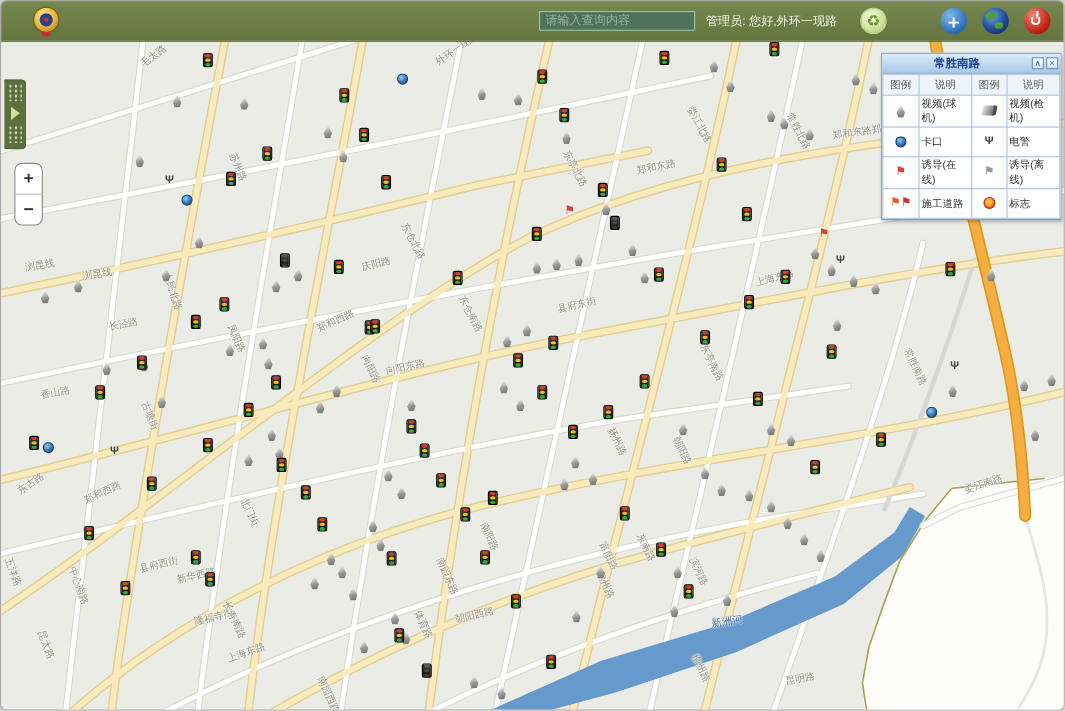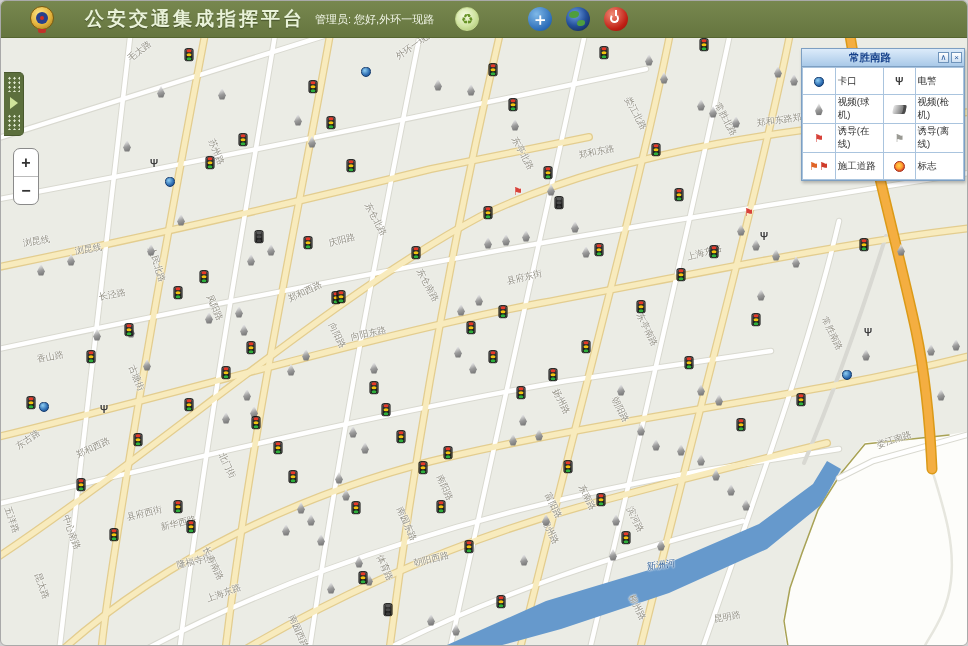--- a/index.html
+++ b/index.html
@@ -940,21 +940,21 @@
       </div>
   </div>
 
   <header>
     <div class="badge">
       <i class="b-out"></i>
         <i class="b-in"></i>
         <i class="b-star"></i>
         <i class="b-rib"></i>
     </div>
-    <div class="h-title">公安交通集成指挥平台</div>
+    <input class="h-search" placeholder="请输入查询内容" style="">
     <div class="h-welcome">管理员: 您好,外环一现路</div>
     <div class="hic ic-refresh">
         <span>♻</span>
       </div>
     <div class="hic ic-grid">
         <i></i>
         <i></i>
         <i></i>
         <i></i>
       </div>
@@ -983,31 +983,37 @@
   </div>
 
   <div class="legend">
     <div class="lg-title">
       <span class="t">常胜南路</span>
       <span class="lg-btn">∧</span>
       <span class="lg-btn">×</span>
     </div>
     <table id="lg-table">
         <tbody>
-          <tr>
-            <td class="ic"><div class="i-cam"></div></td>
-            <td class="lb">卡口</td>
-            <td class="ic"><div class="i-ant">Ψ</div></td>
-            <td class="lb">电警</td>
+          <tr class="hd">
+            <td>图例</td>
+            <td>说明</td>
+            <td>图例</td>
+            <td>说明</td>
           </tr>
           <tr>
             <td class="ic"><div class="i-dome"></div></td>
             <td class="lb">视频(球机)</td>
             <td class="ic"><div class="i-gun"></div></td>
             <td class="lb">视频(枪机)</td>
+          </tr>
+          <tr>
+            <td class="ic"><div class="i-cam"></div></td>
+            <td class="lb">卡口</td>
+            <td class="ic"><div class="i-ant">Ψ</div></td>
+            <td class="lb">电警</td>
           </tr>
           <tr>
             <td class="ic"><div class="i-guide">⚑</div></td>
             <td class="lb">诱导(在线)</td>
             <td class="ic"><div class="i-guide offc">⚑</div></td>
             <td class="lb">诱导(离线)</td>
           </tr>
           <tr>
             <td class="ic"><div class="i-constr"><span style="color: rgb(224, 100, 39);">⚑</span><span style="color: rgb(207, 59, 42);">⚑</span></div></td>
             <td class="lb">施工道路</td>

